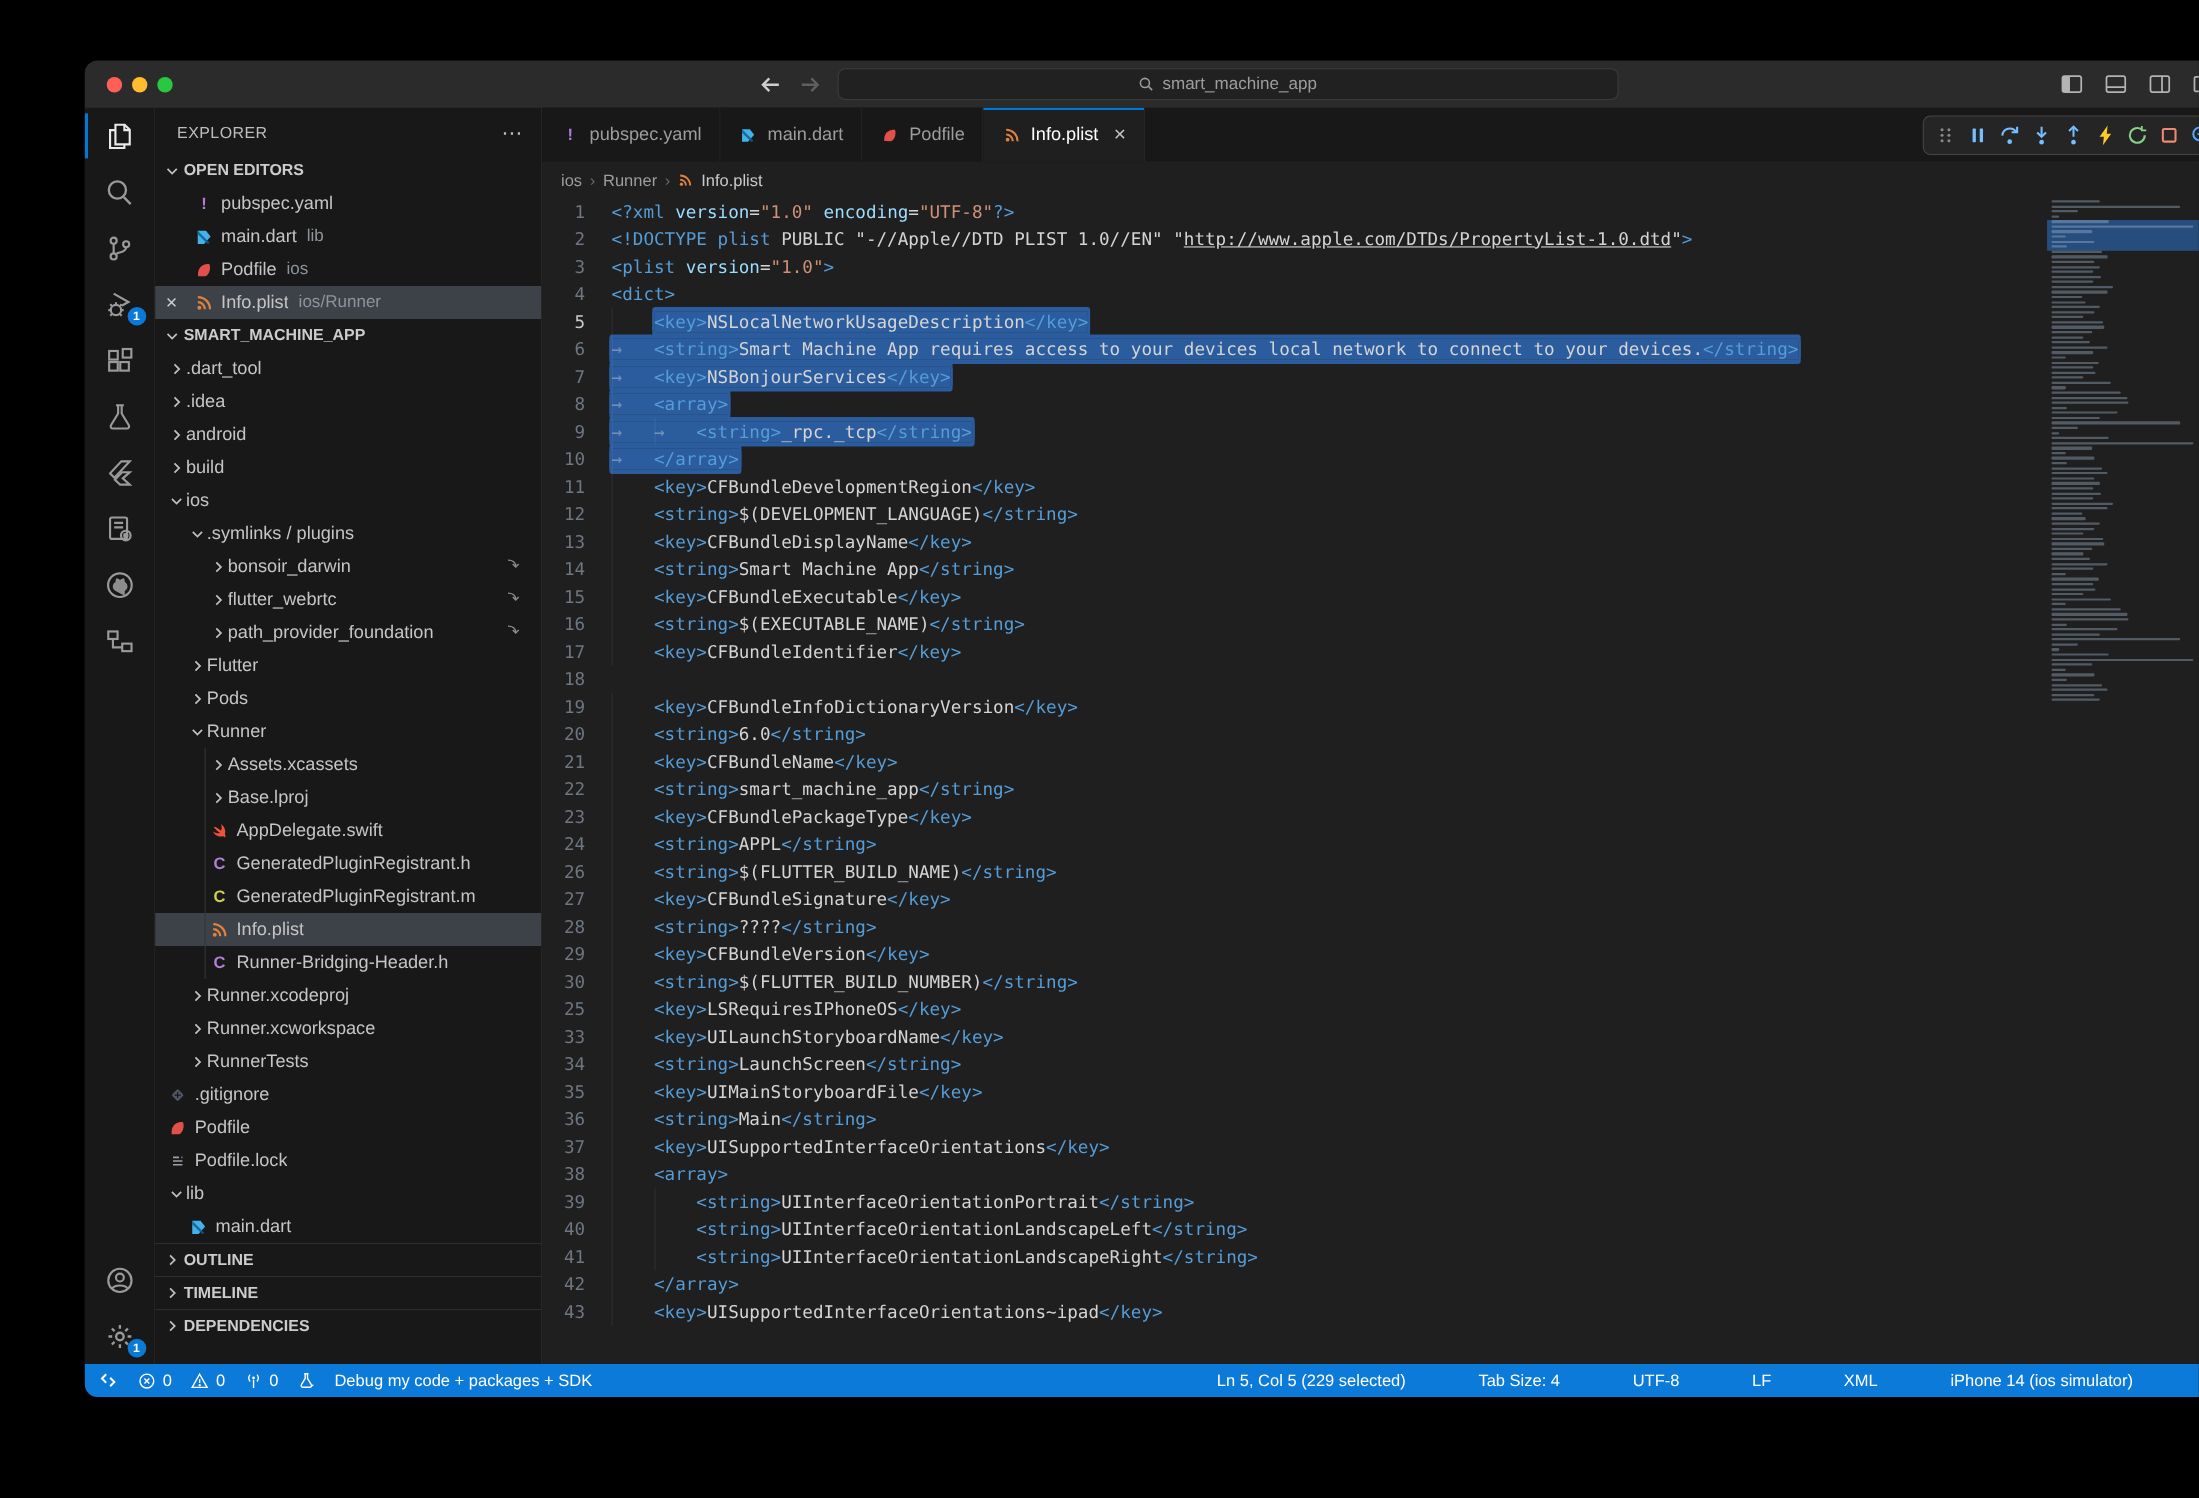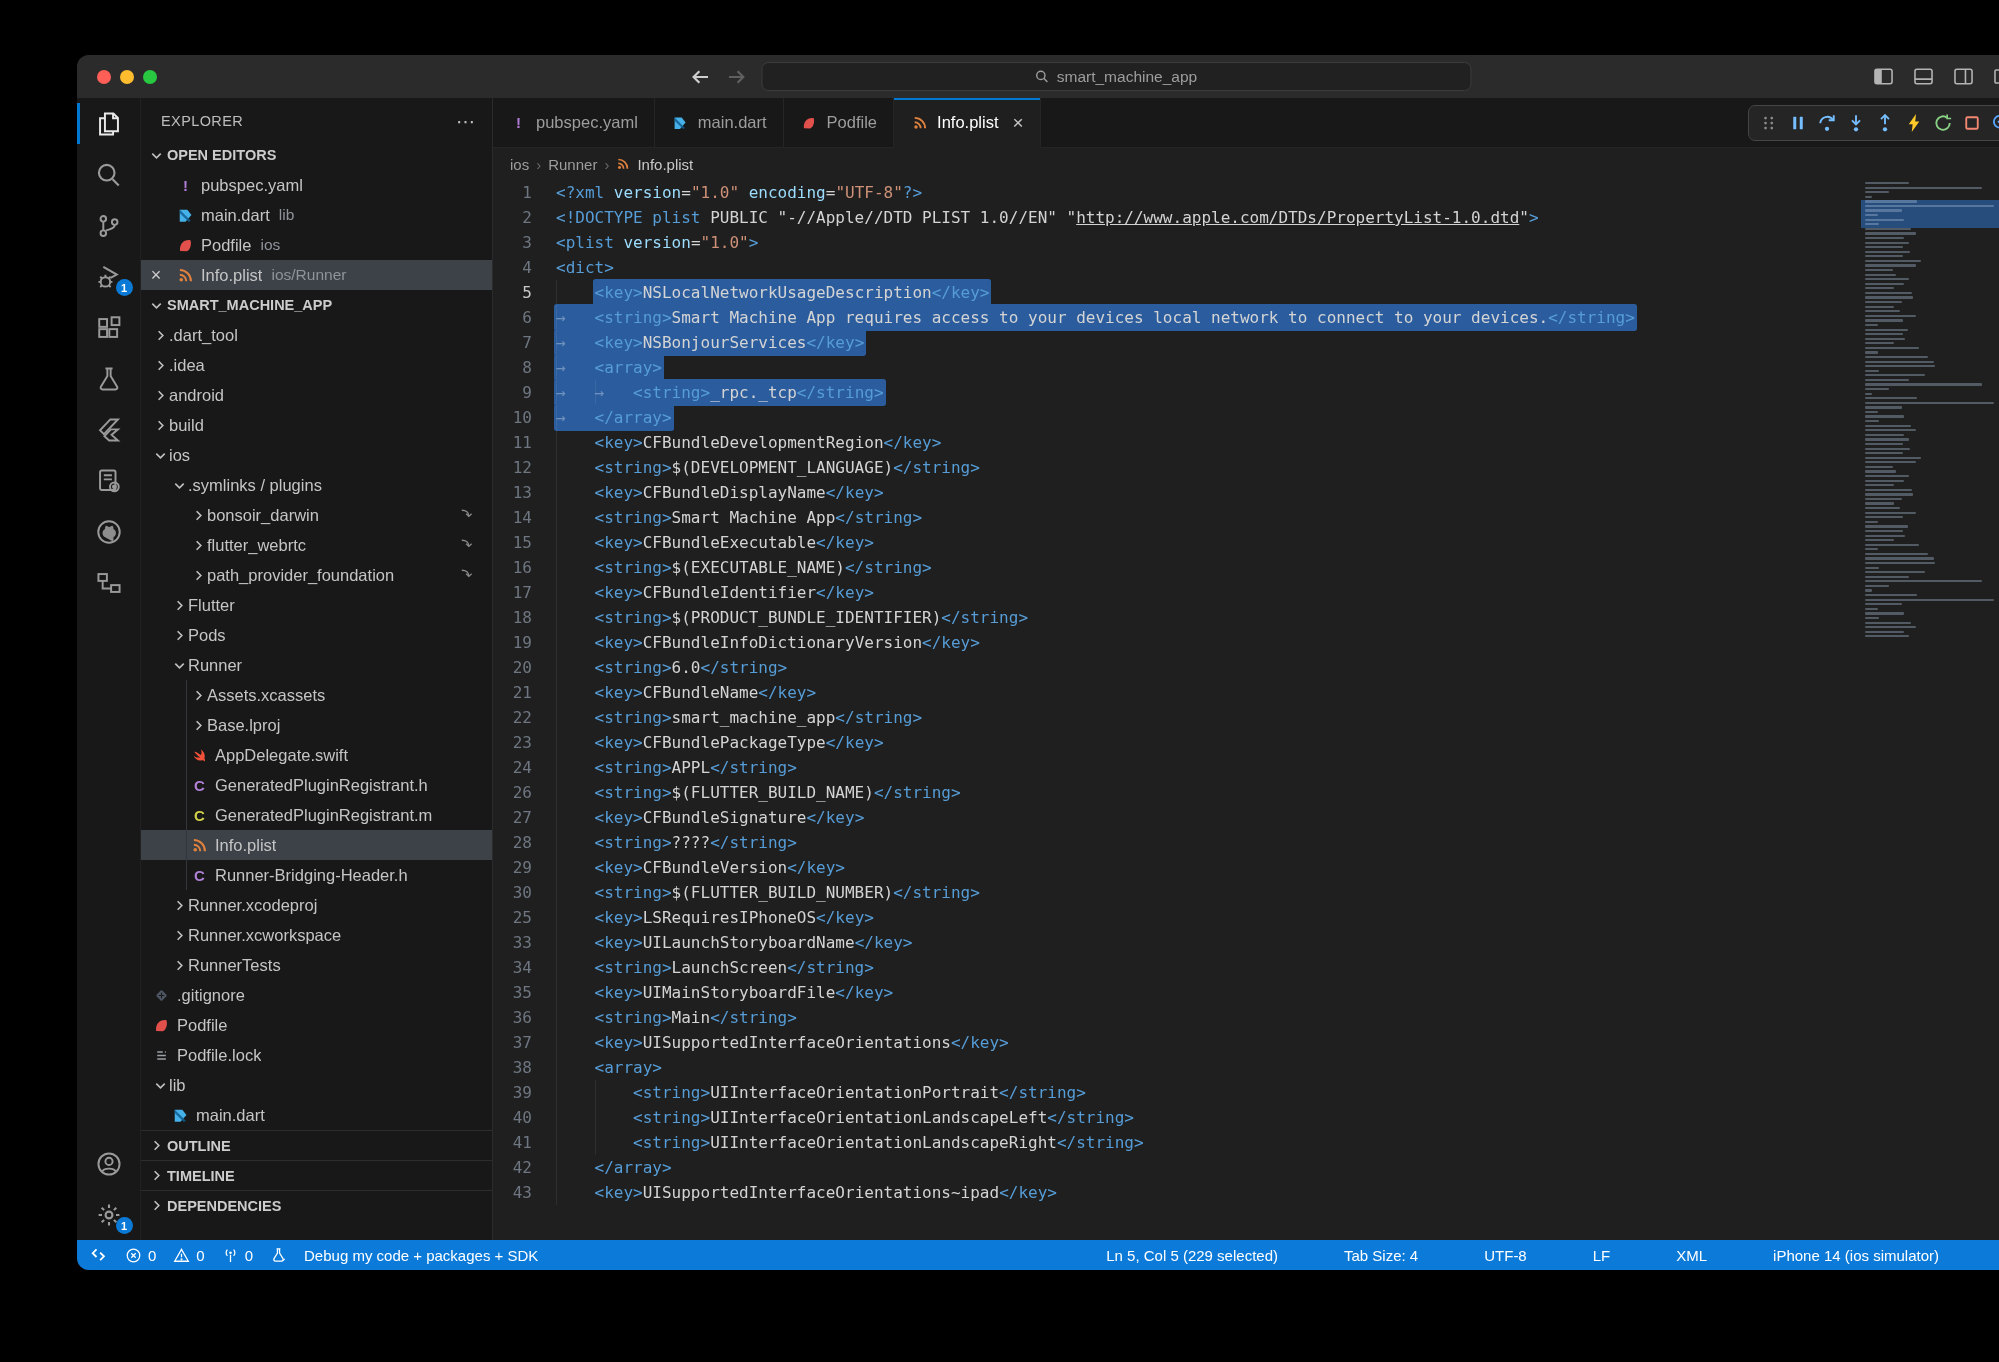--- a/index.html
+++ b/index.html
@@ -714,21 +714,21 @@
             <div class="cl"><span class="ln">8</span><span class="cw"><i class="ig" style="left: 0ch;"></i><span class="sel"><span class="w">→   </span><span class="g">&lt;array&gt;</span></span></span></div>
             <div class="cl"><span class="ln">9</span><span class="cw"><i class="ig" style="left: 0ch;"></i><i class="ig" style="left: 4ch;"></i><span class="sel"><span class="w">→   →   </span><span class="g">&lt;string&gt;</span><span class="t">_rpc._tcp</span><span class="g">&lt;/string&gt;</span></span></span></div>
             <div class="cl"><span class="ln">10</span><span class="cw"><i class="ig" style="left: 0ch;"></i><span class="sel"><span class="w">→   </span><span class="g">&lt;/array&gt;</span></span></span></div>
             <div class="cl"><span class="ln">11</span><span class="cw"><i class="ig" style="left: 0ch;"></i><span class="t">    </span><span class="g">&lt;key&gt;</span><span class="t">CFBundleDevelopmentRegion</span><span class="g">&lt;/key&gt;</span></span></div>
             <div class="cl"><span class="ln">12</span><span class="cw"><i class="ig" style="left: 0ch;"></i><span class="t">    </span><span class="g">&lt;string&gt;</span><span class="t">$(DEVELOPMENT_LANGUAGE)</span><span class="g">&lt;/string&gt;</span></span></div>
             <div class="cl"><span class="ln">13</span><span class="cw"><i class="ig" style="left: 0ch;"></i><span class="t">    </span><span class="g">&lt;key&gt;</span><span class="t">CFBundleDisplayName</span><span class="g">&lt;/key&gt;</span></span></div>
             <div class="cl"><span class="ln">14</span><span class="cw"><i class="ig" style="left: 0ch;"></i><span class="t">    </span><span class="g">&lt;string&gt;</span><span class="t">Smart Machine App</span><span class="g">&lt;/string&gt;</span></span></div>
             <div class="cl"><span class="ln">15</span><span class="cw"><i class="ig" style="left: 0ch;"></i><span class="t">    </span><span class="g">&lt;key&gt;</span><span class="t">CFBundleExecutable</span><span class="g">&lt;/key&gt;</span></span></div>
             <div class="cl"><span class="ln">16</span><span class="cw"><i class="ig" style="left: 0ch;"></i><span class="t">    </span><span class="g">&lt;string&gt;</span><span class="t">$(EXECUTABLE_NAME)</span><span class="g">&lt;/string&gt;</span></span></div>
             <div class="cl"><span class="ln">17</span><span class="cw"><i class="ig" style="left: 0ch;"></i><span class="t">    </span><span class="g">&lt;key&gt;</span><span class="t">CFBundleIdentifier</span><span class="g">&lt;/key&gt;</span></span></div>
-            <div class="cl"><span class="ln">18</span><span class="cw"><i class="ig" style="left: 0ch;"></i><span class="t">    </span><span class="g">&lt;string&gt;</span><span class="t">$(PRODUCT_BUNDLE_IDENTIFIER)</span><span class="g">&lt;/string&gt;</span></span></div>
+            <div class="cl"><span class="ln">18</span></div>
             <div class="cl"><span class="ln">19</span><span class="cw"><i class="ig" style="left: 0ch;"></i><span class="t">    </span><span class="g">&lt;key&gt;</span><span class="t">CFBundleInfoDictionaryVersion</span><span class="g">&lt;/key&gt;</span></span></div>
             <div class="cl"><span class="ln">20</span><span class="cw"><i class="ig" style="left: 0ch;"></i><span class="t">    </span><span class="g">&lt;string&gt;</span><span class="t">6.0</span><span class="g">&lt;/string&gt;</span></span></div>
             <div class="cl"><span class="ln">21</span><span class="cw"><i class="ig" style="left: 0ch;"></i><span class="t">    </span><span class="g">&lt;key&gt;</span><span class="t">CFBundleName</span><span class="g">&lt;/key&gt;</span></span></div>
             <div class="cl"><span class="ln">22</span><span class="cw"><i class="ig" style="left: 0ch;"></i><span class="t">    </span><span class="g">&lt;string&gt;</span><span class="t">smart_machine_app</span><span class="g">&lt;/string&gt;</span></span></div>
             <div class="cl"><span class="ln">23</span><span class="cw"><i class="ig" style="left: 0ch;"></i><span class="t">    </span><span class="g">&lt;key&gt;</span><span class="t">CFBundlePackageType</span><span class="g">&lt;/key&gt;</span></span></div>
             <div class="cl"><span class="ln">24</span><span class="cw"><i class="ig" style="left: 0ch;"></i><span class="t">    </span><span class="g">&lt;string&gt;</span><span class="t">APPL</span><span class="g">&lt;/string&gt;</span></span></div>
             <div class="cl"><span class="ln">26</span><span class="cw"><i class="ig" style="left: 0ch;"></i><span class="t">    </span><span class="g">&lt;string&gt;</span><span class="t">$(FLUTTER_BUILD_NAME)</span><span class="g">&lt;/string&gt;</span></span></div>
             <div class="cl"><span class="ln">27</span><span class="cw"><i class="ig" style="left: 0ch;"></i><span class="t">    </span><span class="g">&lt;key&gt;</span><span class="t">CFBundleSignature</span><span class="g">&lt;/key&gt;</span></span></div>
             <div class="cl"><span class="ln">28</span><span class="cw"><i class="ig" style="left: 0ch;"></i><span class="t">    </span><span class="g">&lt;string&gt;</span><span class="t">????</span><span class="g">&lt;/string&gt;</span></span></div>
             <div class="cl"><span class="ln">29</span><span class="cw"><i class="ig" style="left: 0ch;"></i><span class="t">    </span><span class="g">&lt;key&gt;</span><span class="t">CFBundleVersion</span><span class="g">&lt;/key&gt;</span></span></div>

